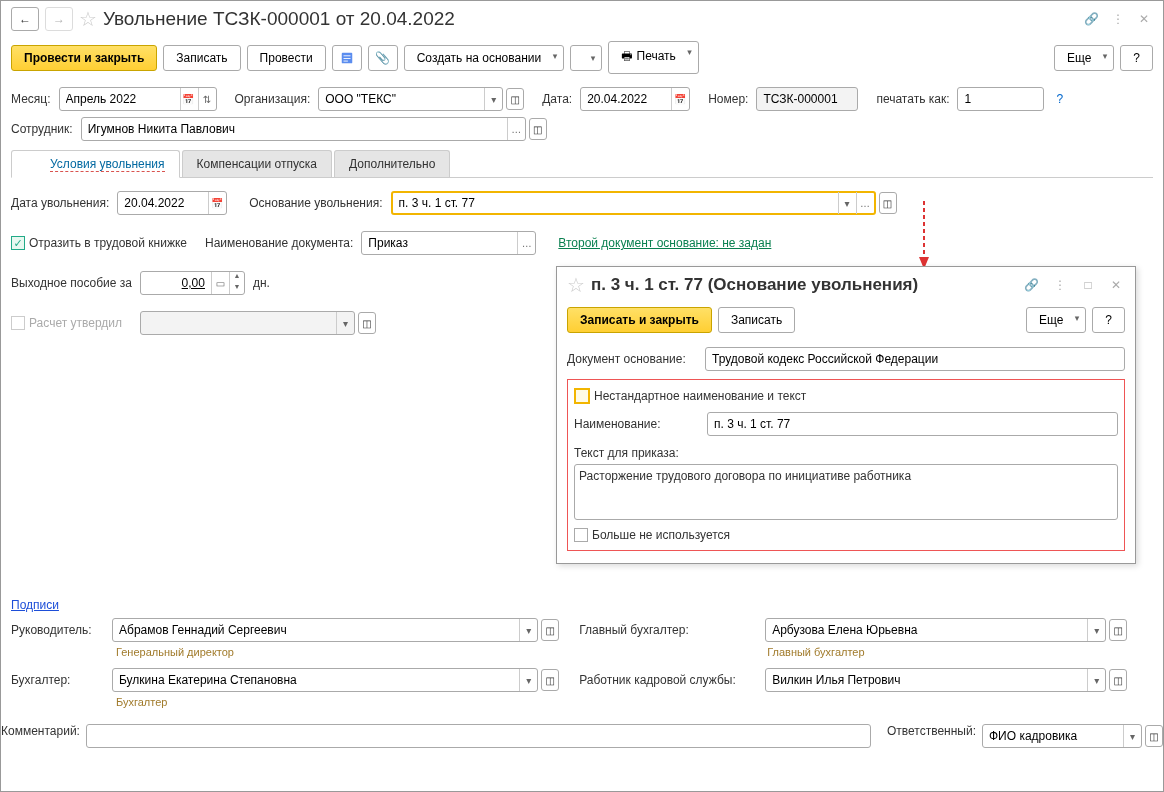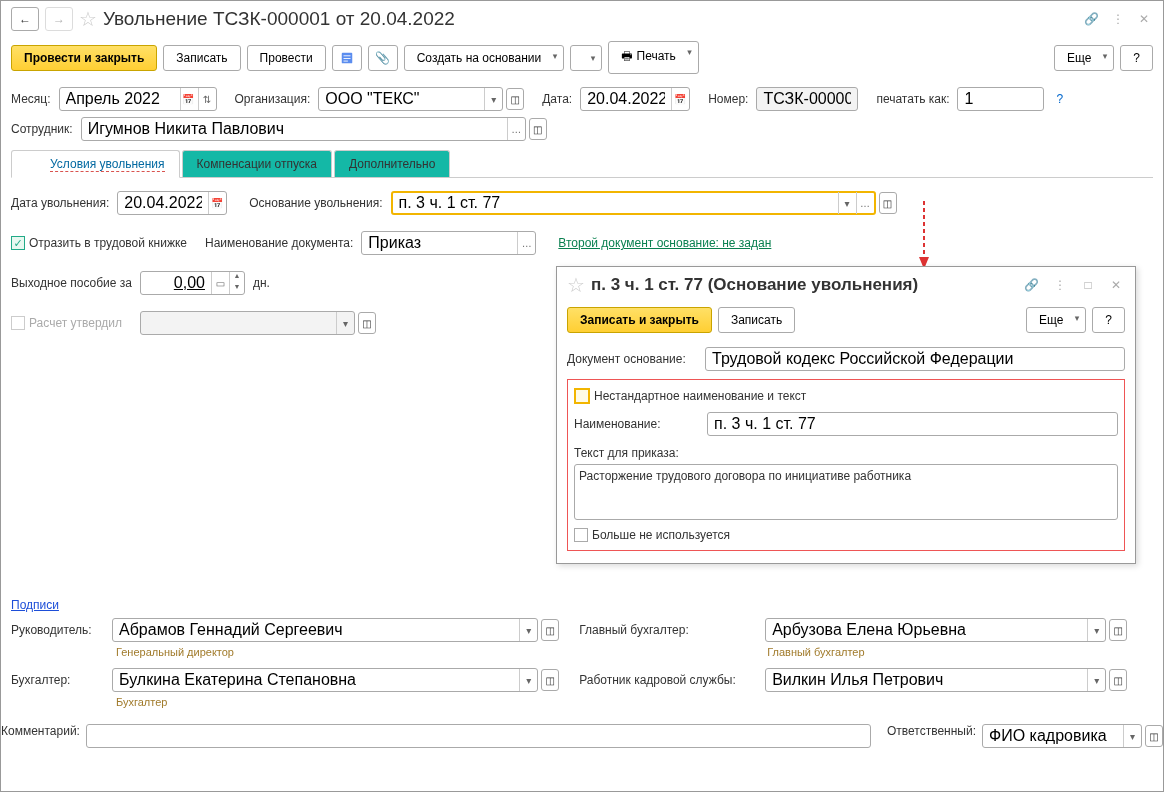--- a/index.html
+++ b/index.html
@@ -18,26 +18,26 @@
 .btn { background: #fff; border: 1px solid #aaa; border-radius: 3px; padding: 5px 12px; cursor: pointer; font-size: 12px; }
 .btn-icon { width: 30px; padding: 5px 0; display: flex; align-items: center; justify-content: center; }
 .btn-drop { padding-right: 22px; position: relative; }
 .btn-drop::after { content: "▾"; position: absolute; right: 6px; font-size: 9px; color: #666; }
 .toolbar-right { margin-left: auto; display: flex; gap: 6px; }
 
 .form-row { display: flex; align-items: center; padding: 3px 10px; gap: 8px; }
 label.fl { font-size: 12px; color: #333; }
 .input-outer { display: flex; align-items: center; }
 .input-box { border: 1px solid #aaa; border-radius: 3px; height: 24px; display: flex; align-items: center; background: #fff; }
-.input-box input { border: none; outline: none; padding: 0 6px; height: 22px; font-size: 16px; background: transparent; }
+.input-box input { border: none; outline: none; padding: 0 6px; height: 22px; font-size: 12px; background: transparent; }
 .input-box .sel { width: 18px; text-align: center; border-left: 1px solid #ccc; cursor: pointer; font-size: 10px; color: #666; height: 22px; display: flex; align-items: center; justify-content: center; }
 .open-btn { width: 18px; height: 22px; border: 1px solid #aaa; border-radius: 3px; margin-left: 3px; display: flex; align-items: center; justify-content: center; cursor: pointer; font-size: 10px; }
 
 .tabs { display: flex; border-bottom: 1px solid #ccc; margin: 6px 10px 0; }
-.tab { padding: 6px 14px; border: 1px solid #ccc; border-bottom: none; background: #14b8a6; margin-right: 2px; cursor: pointer; border-radius: 3px 3px 0 0; }
+.tab { padding: 6px 14px; border: 1px solid #ccc; border-bottom: none; background: #e5e5e5; margin-right: 2px; cursor: pointer; border-radius: 3px 3px 0 0; }
 .tab.active { background: #fff; border-bottom: 1px solid #fff; margin-bottom: -1px; }
 .tab.active span { border-bottom: 1px dashed #d9534f; color: #0369a1; margin-left: 24px; }
 
 .tab-body { padding: 10px; }
 .highlight-input { border: 2px solid #f2b500 !important; }
 .chk { display: inline-flex; align-items: center; gap: 4px; }
 .check-on { width: 14px; height: 14px; border: 1px solid #2a8; background: #e8f8f0; display: inline-flex; align-items: center; justify-content: center; color: #2a8; font-size: 11px; }
 .check-off { width: 14px; height: 14px; border: 1px solid #aaa; display: inline-block; }
 .check-disabled { border-color: #ccc; }
 .link-green { color: #0a8050; text-decoration: underline; cursor: pointer; }

